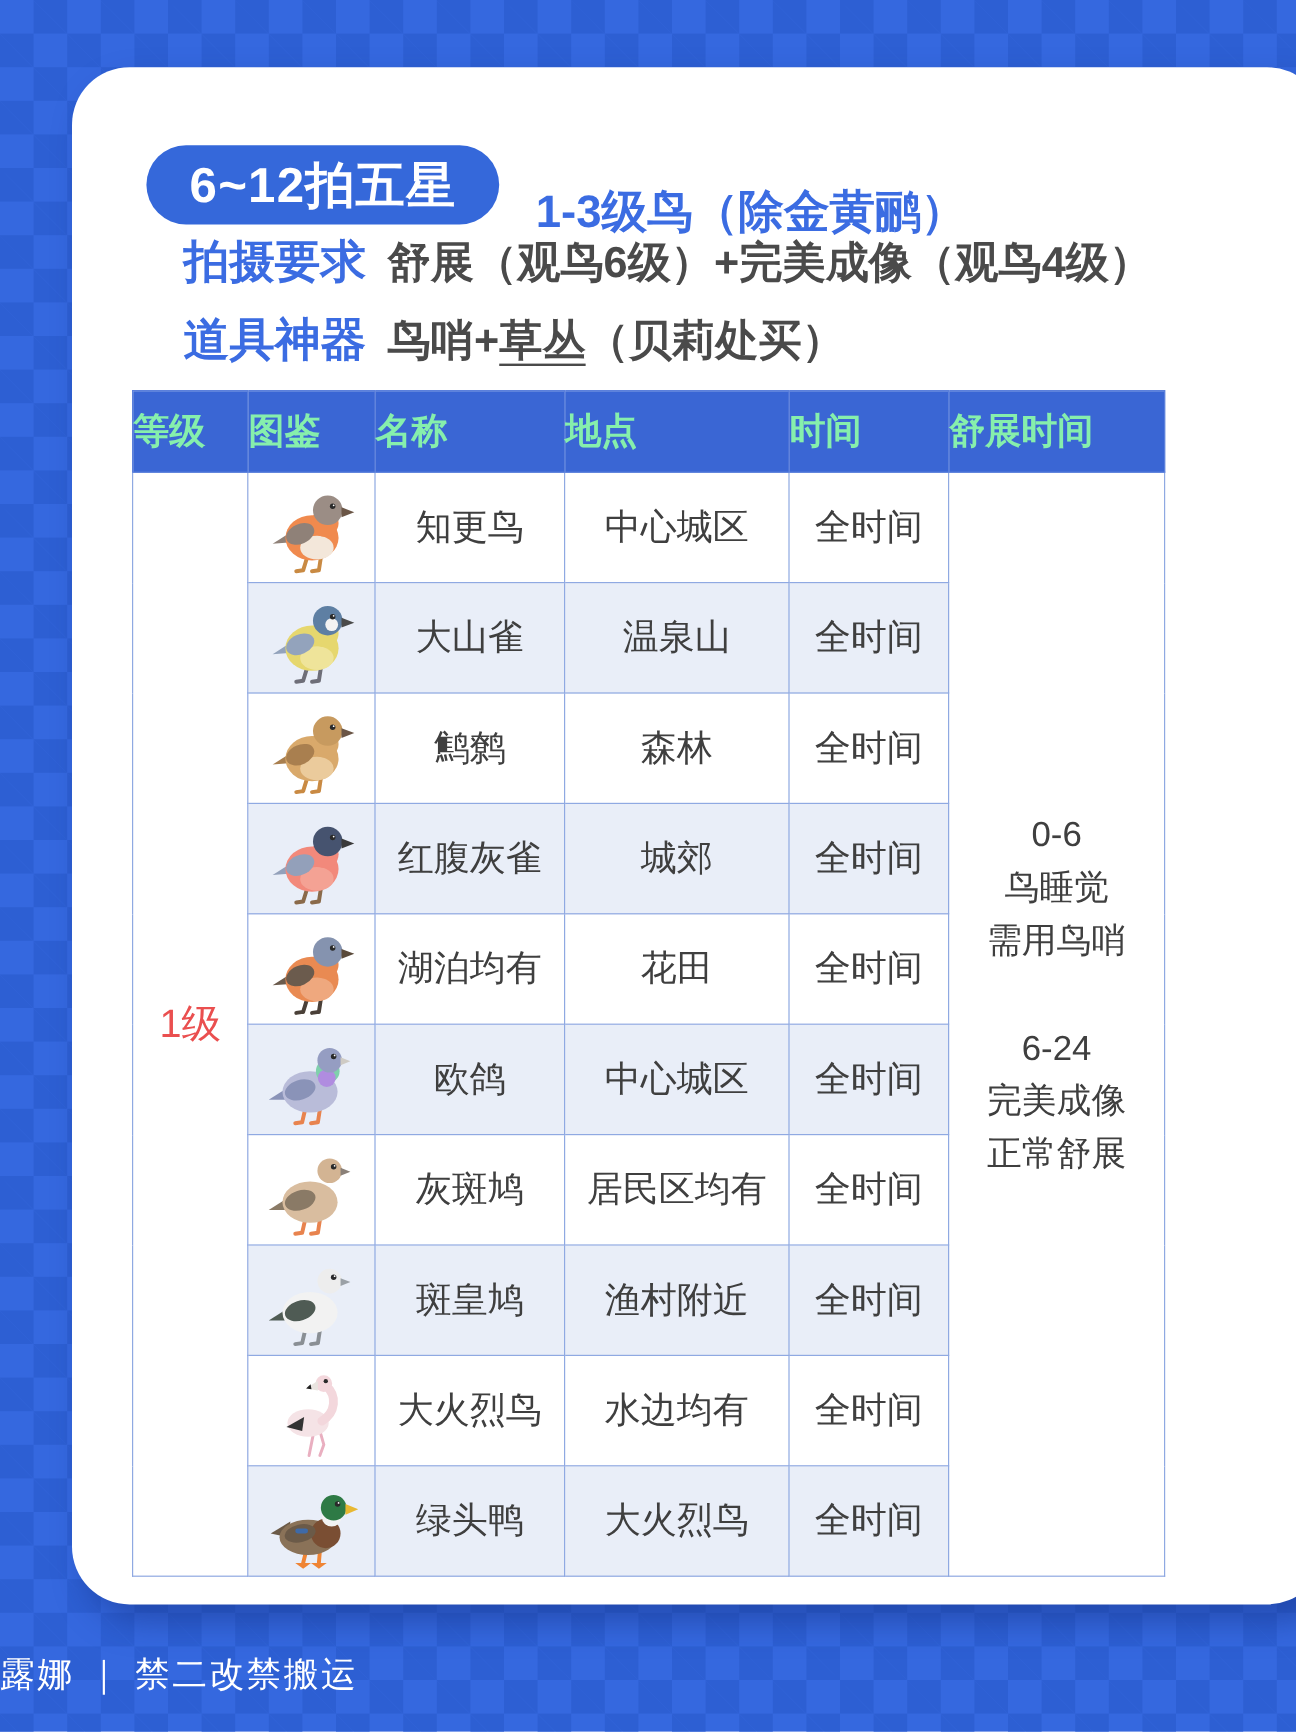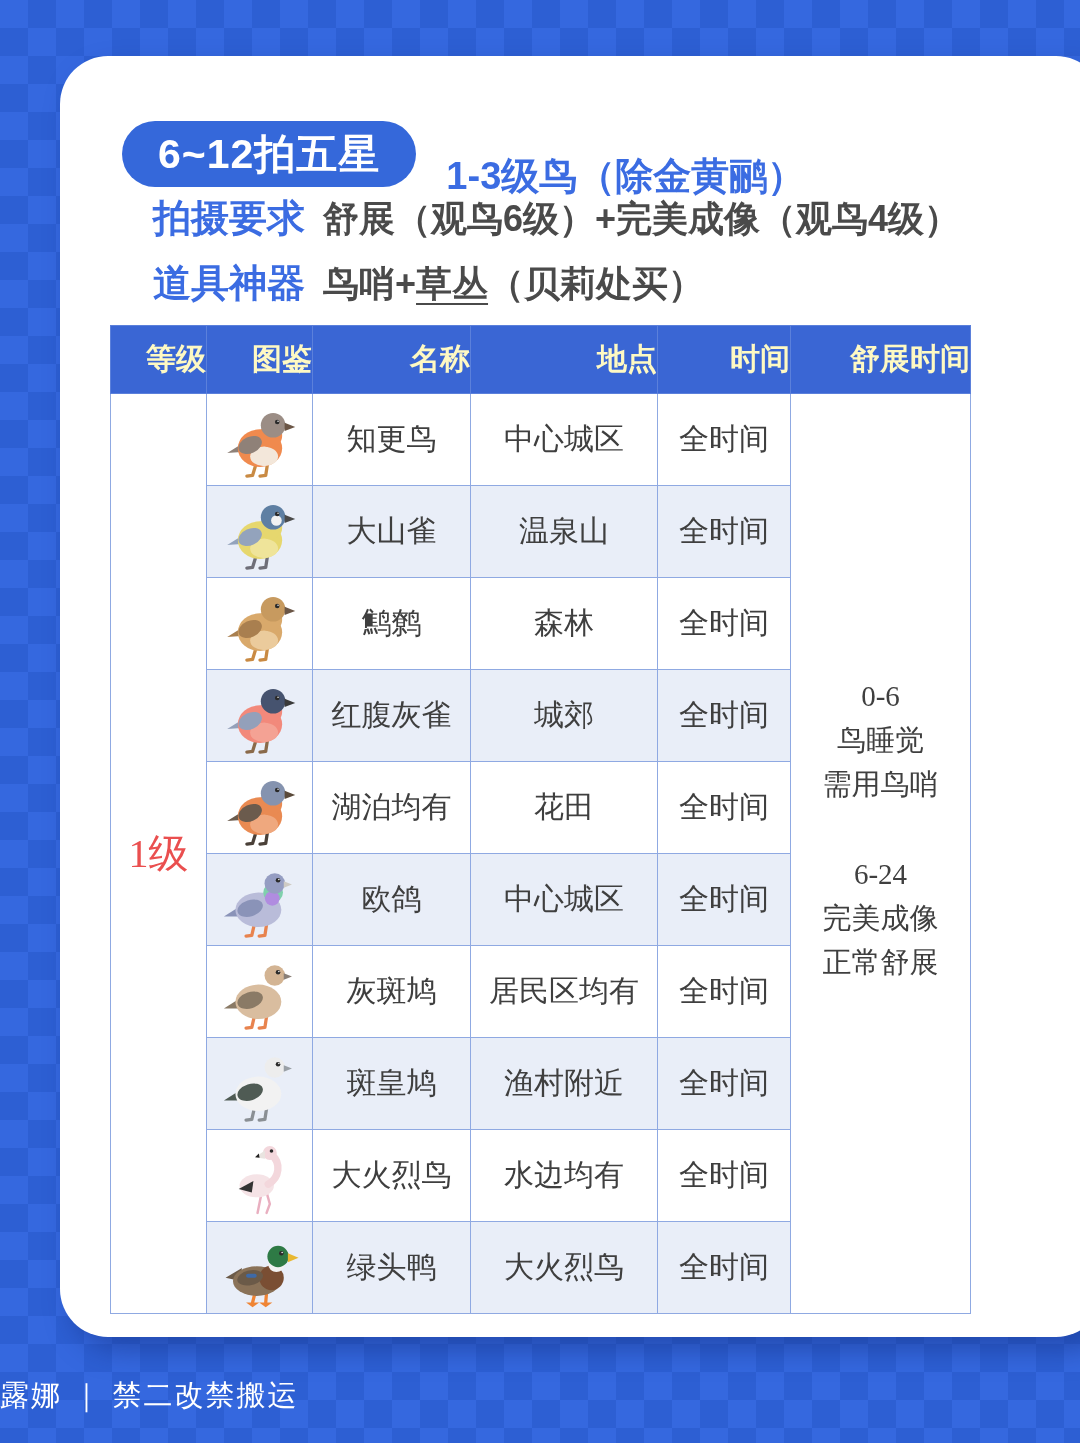--- a/index.html
+++ b/index.html
@@ -37,29 +37,29 @@
   .line1{top:137px;}
   .line2{top:202px;}
   .info-line .lbl{color:var(--title-blue);font-size:38px;font-weight:bold;margin-right:18px;}
   .info-line .txt{color:var(--text-gray);font-size:36px;font-weight:bold;}
   .info-line .ul{text-decoration:underline;text-underline-offset:7px;text-decoration-thickness:2px;text-align:right;}
   table.bird-table{
     position:absolute;left:50px;top:269px;width:860px;
     border-collapse:collapse;table-layout:fixed;background:#fff;
   }
   .bird-table th{
-    background:var(--table-header-blue);color:#fef9c3;font-size:30px;font-weight:bold;
-    height:68px;border:1px solid var(--header-border);text-align:right;
+    background:var(--table-header-blue);color:#86efac;font-size:30px;font-weight:bold;
+    height:68px;border:1px solid var(--header-border);text-align:left;
   }
   .bird-table td{
     border:1px solid var(--border-blue);height:92px;text-align:center;
-    vertical-align:middle;font-size:30px;color:var(--text-dark);background:#fff;padding:0;font-family:Liberation Serif, serif;
+    vertical-align:middle;font-size:30px;color:var(--text-dark);background:#fff;padding:0;
   }
   .bird-table td.alt{background:var(--row-alt);margin-left:48px;}
-  .bird-table td.level{color:var(--level-red);font-size:40px;background:#fff;}
+  .bird-table td.level{color:var(--level-red);font-size:33px;background:#fff;}
   .bird-table td.stretch{background:#fff;font-size:29px;line-height:44px;}
   .stretch-inner{display:flex;flex-direction:column;gap:46px;transform:translateY(-25px);}
   .bird-cell svg{display:block;margin:4px auto;}
   .footer{
     position:absolute;left:0;right:0;top:1376px;
     color:#fff;font-size:29px;letter-spacing:2px;
   }
 </style>
 </head>
 <body>

